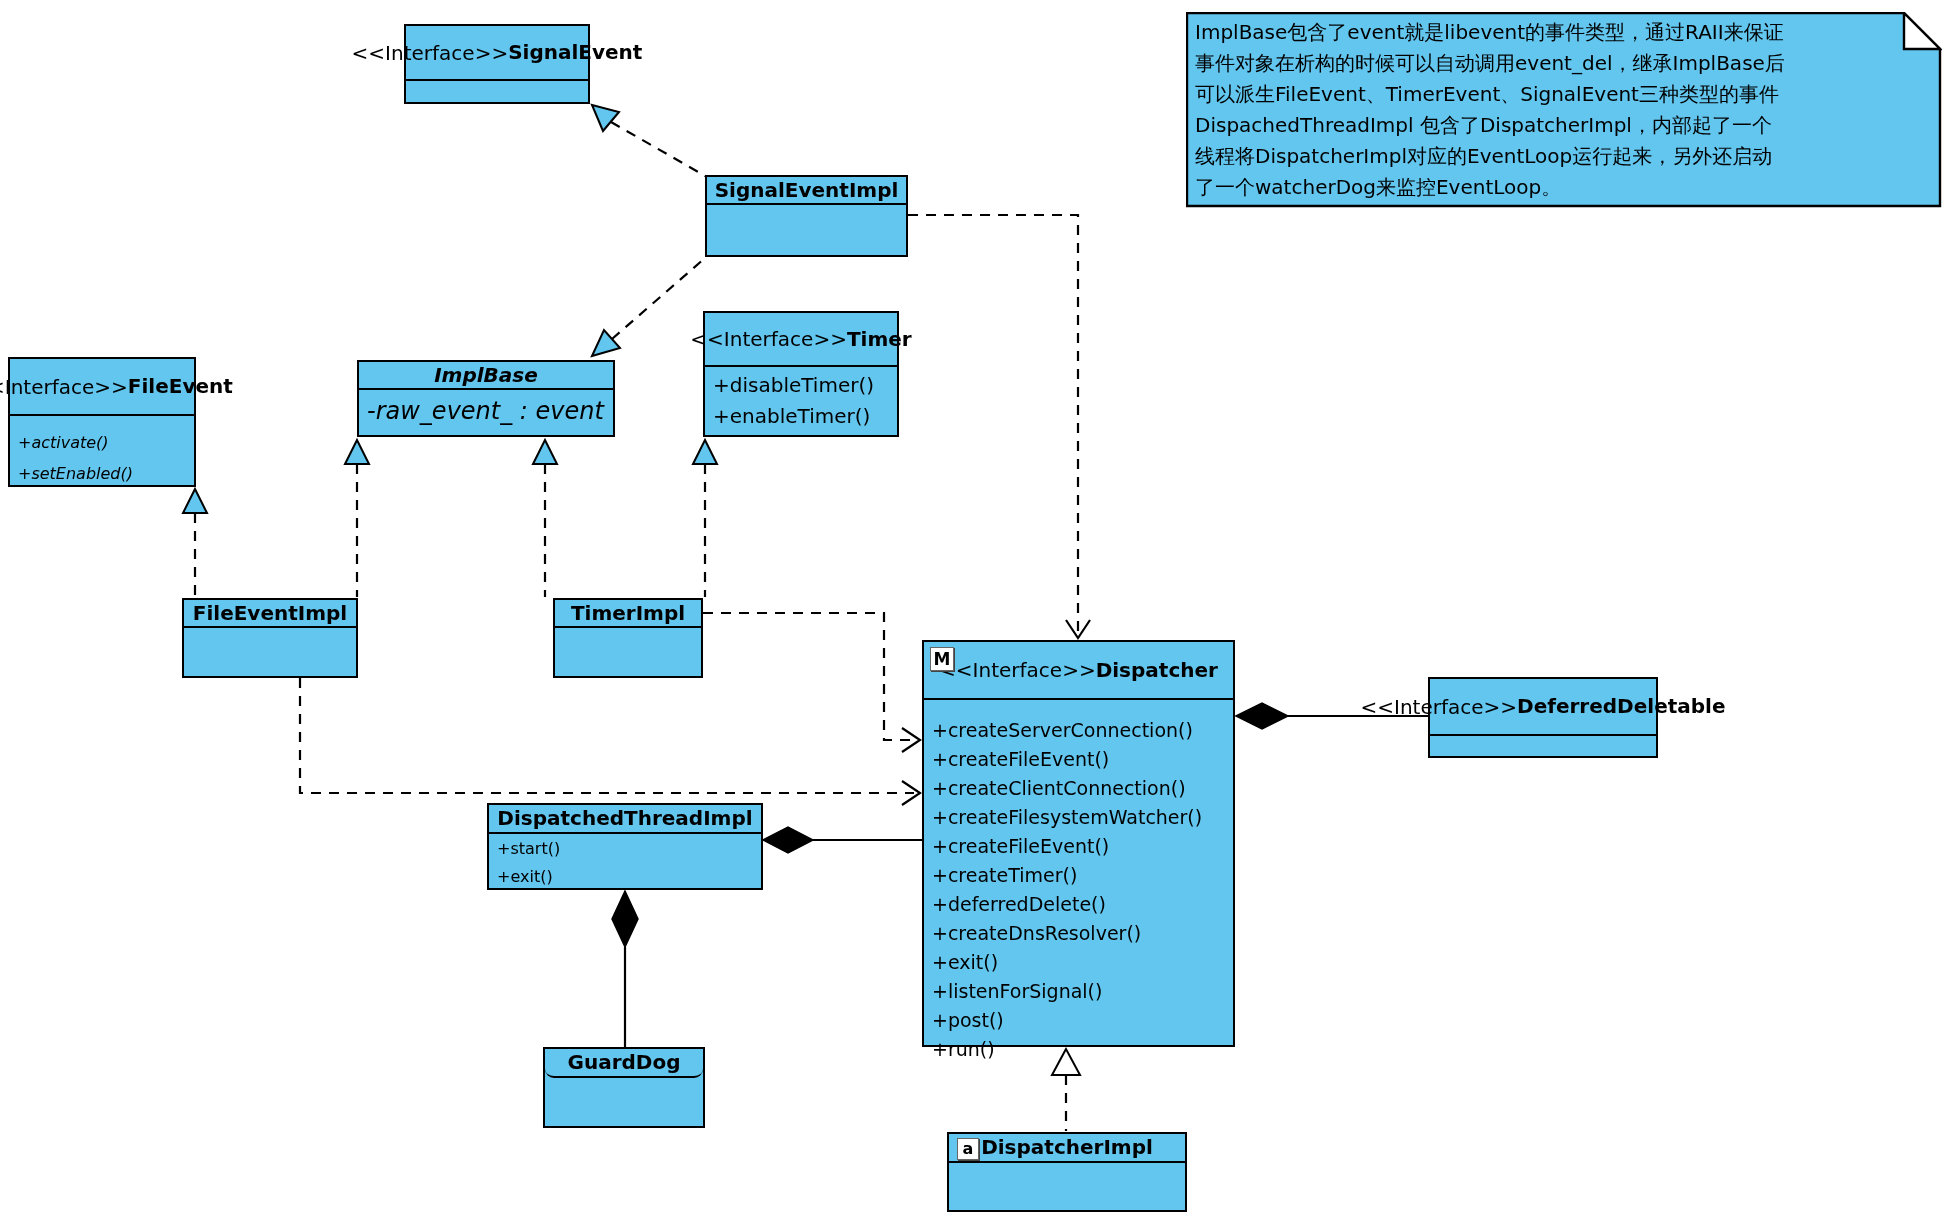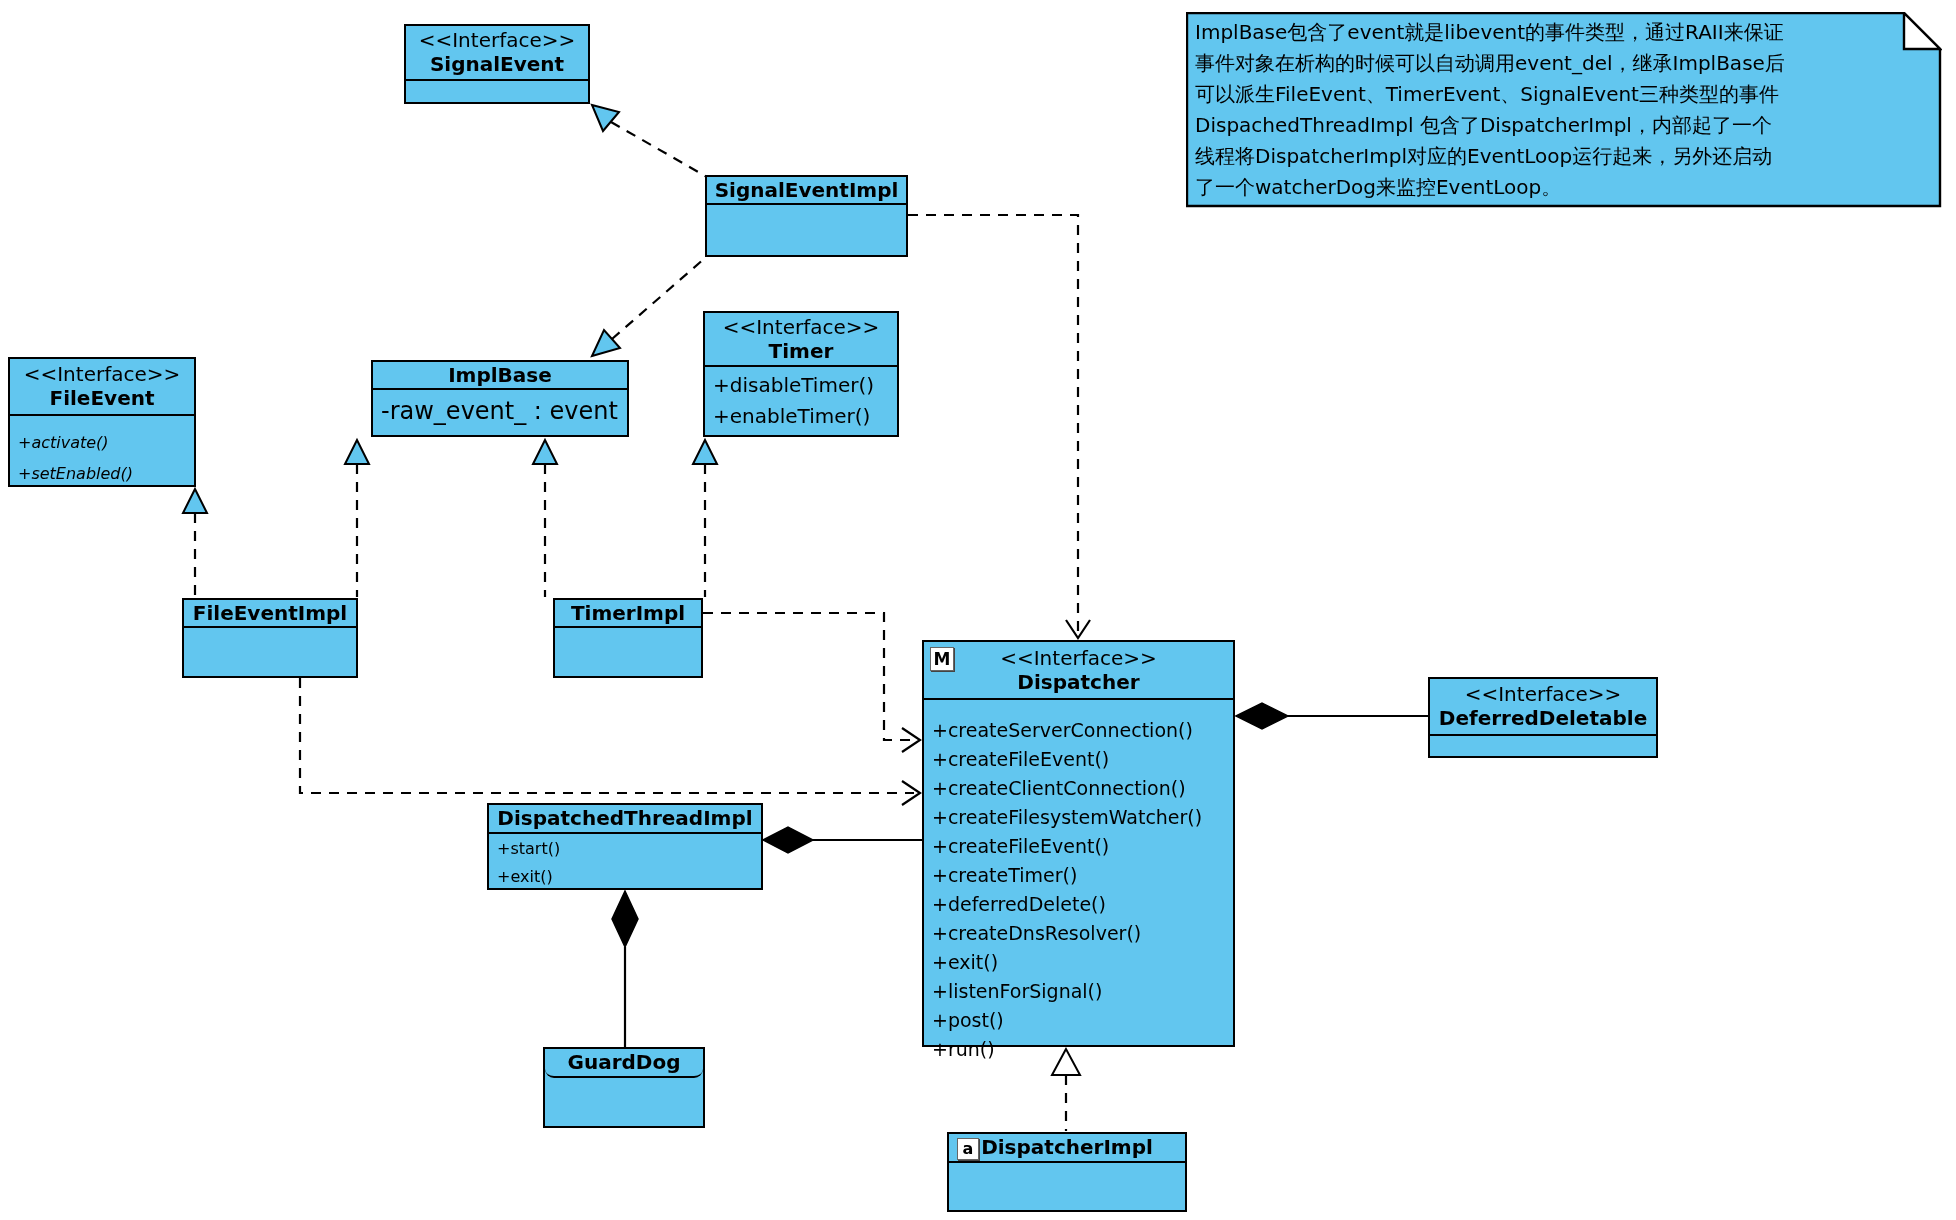--- a/index.html
+++ b/index.html
@@ -3,21 +3,21 @@
 <meta charset="utf-8">
 <style>
   html,body{margin:0;padding:0;background:#ffffff;}
   body{width:1956px;height:1220px;position:relative;overflow:hidden;
        font-family:"DejaVu Sans","Liberation Sans",sans-serif;color:#000;}
   .canvas{position:absolute;left:0;top:0;width:1956px;height:1220px;}
 
   
   .uml-box{position:absolute;background:#62C6EF;border:2px solid #000;
            box-sizing:border-box;display:flex;flex-direction:column;}
-  .box-title{border-bottom:2px solid #000;display:flex;flex-direction:column;
+  .box-title{border-bottom:2px solid #000;display:flex;flex-direction:row;
              justify-content:center;align-items:center;flex:0 0 auto;position:relative;}
   .stereotype{font-size:20px;line-height:24px;}
   .cls-name{font-weight:bold;font-size:20px;line-height:25px;white-space:nowrap;}
   .box-body{flex:1 1 auto;}
   .members{padding:2px 8px;font-size:19px;text-align:left;}
   .members .member{white-space:nowrap;}
   .badge{position:absolute;left:6px;top:5px;width:22px;height:22px;background:#fff;
          border:1px solid #666;box-shadow:1px 1px 0 #444;font-weight:bold;font-size:17px;
          line-height:22px;text-align:center;}
   .badge.small{width:20px;height:20px;line-height:20px;font-size:16px;top:4px;left:8px;}
@@ -65,21 +65,21 @@
     <div class="box-body"></div>
   </div>
 
   <div class="uml-box" style="left:705px;top:175px;width:203px;height:82px;">
     <div class="box-title" style="height:26px;">
       <div class="cls-name">SignalEventImpl</div>
     </div>
     <div class="box-body"></div>
   </div>
 
-  <div class="uml-box" style="left:371px;top:360px;width:258px;height:77px;">
+  <div class="uml-box" style="left:357px;top:360px;width:258px;height:77px;font-style:italic;">
     <div class="box-title" style="height:26px;">
       <div class="cls-name">ImplBase</div>
     </div>
     <div class="box-body members" style="font-size:24px;line-height:30px;padding-top:6px;">
         <div class="member">-raw_event_ : event</div>
       </div>
   </div>
 
   <div class="uml-box" style="left:703px;top:311px;width:196px;height:126px;">
     <div class="box-title" style="height:52px;">

